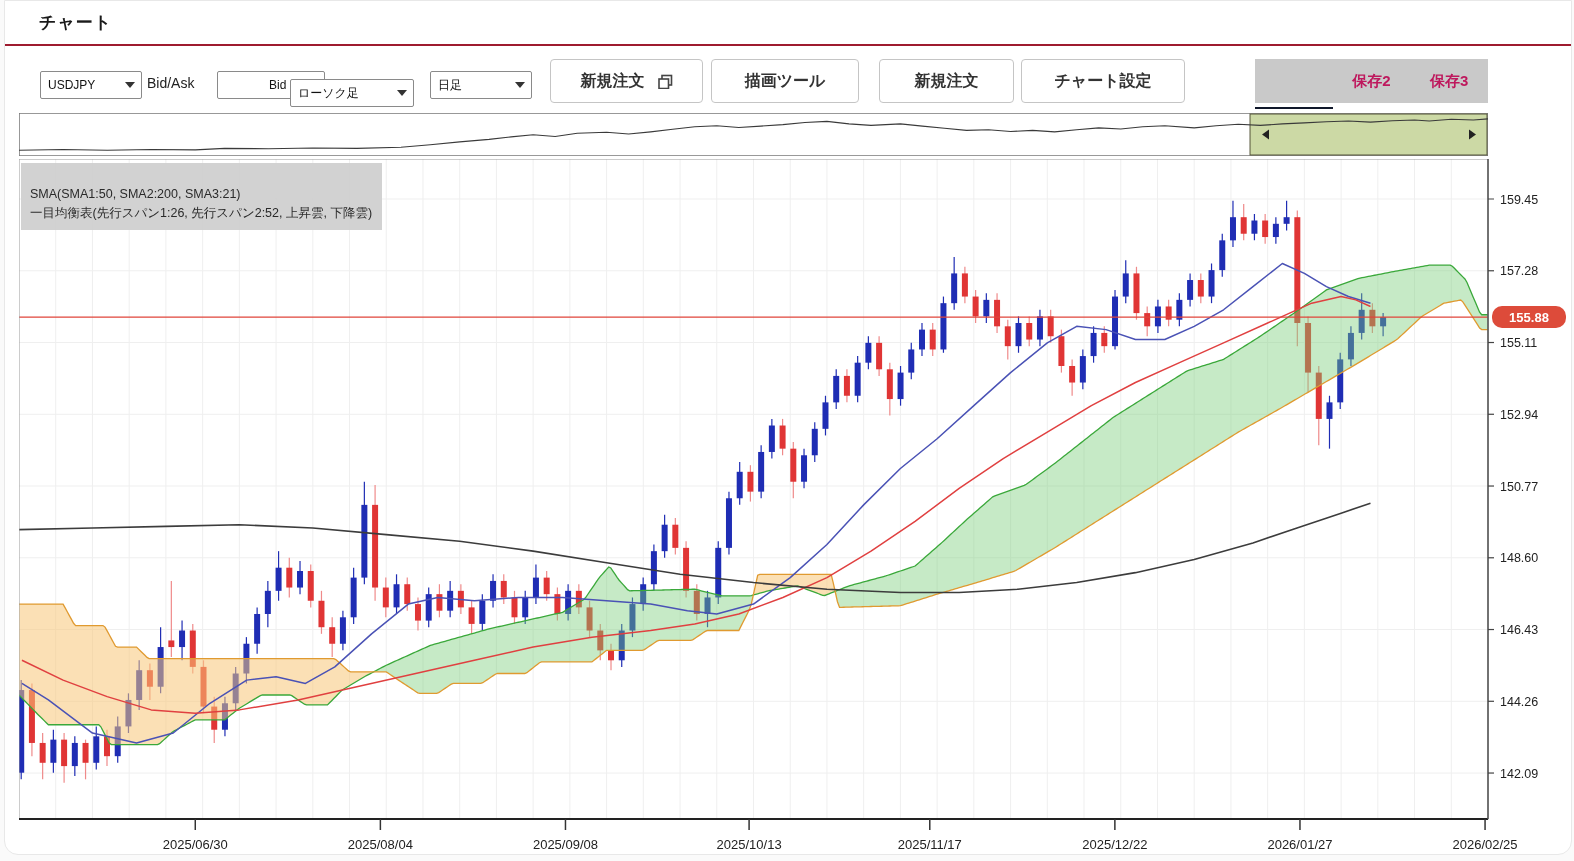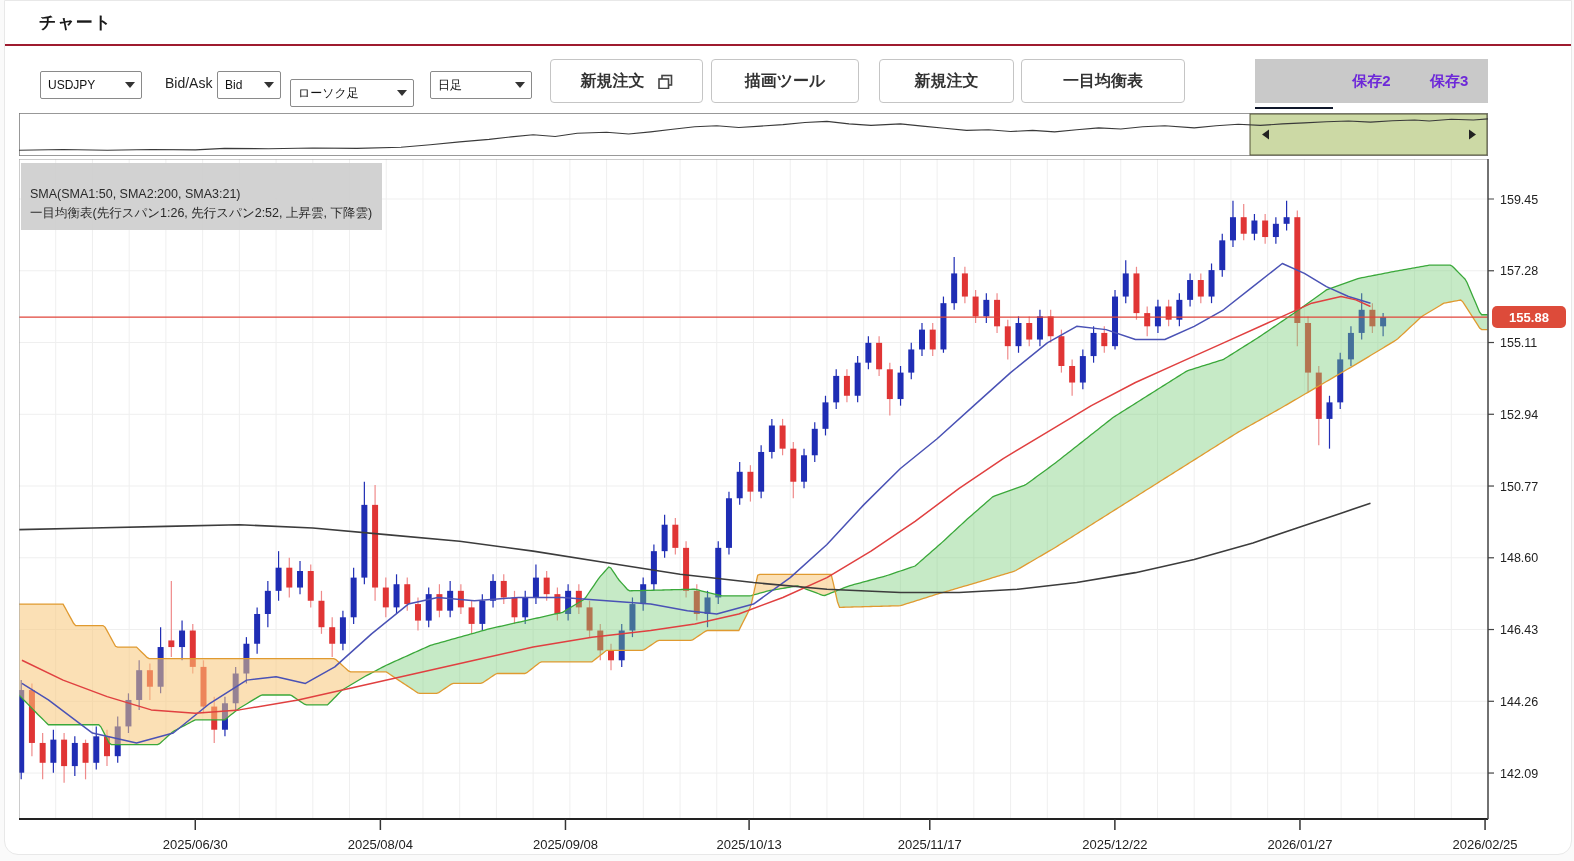--- a/index.html
+++ b/index.html
@@ -10,42 +10,42 @@
   .selwrap{position:absolute;top:70px;height:26px;background:#fff;border:1px solid #8a8a8a;border-radius:2px;
            display:flex;align-items:center;}
   .selwrap select{appearance:none;-webkit-appearance:none;border:none;outline:none;background:transparent;
            font-family:Liberation Sans, sans-serif;font-size:12px;color:#111;padding:0 20px 0 7px;width:100%;height:100%;}
   .selwrap .arr{position:absolute;right:6px;top:10px;width:0;height:0;border-left:5px solid transparent;
            border-right:5px solid transparent;border-top:6px solid #333;pointer-events:none;}
   .lbl{position:absolute;top:74px;font-size:14px;color:#222;}
   .tbtn{position:absolute;top:58px;height:44px;background:#fff;border:1px solid #c5c5c5;border-radius:4px;
         font-family:inherit;font-size:16px;font-weight:bold;color:#333;display:flex;align-items:center;justify-content:center;gap:13px;cursor:pointer;}
   .savegroup{position:absolute;top:58px;left:1250px;width:233px;height:44px;background:#c9c9c9;display:flex;}
-  .savebtn{flex:1;border:none;background:transparent;font-family:inherit;font-size:15px;font-weight:bold;color:#6d28d9;cursor:pointer;}
+  .savebtn{flex:1;border:none;background:transparent;font-family:inherit;font-size:15px;font-weight:bold;color:#be185d;cursor:pointer;}
   .savebtn.active{background:#0f172a;color:#fff;margin-top:48px;}
   .nav-strip{position:absolute;left:14px;top:112px;width:1469px;height:43px;}
   .main-chart{position:absolute;left:14px;top:158px;}
   .ind-box{position:absolute;left:16px;top:162px;background:rgba(206,206,206,0.92);color:#2a2a2a;
            font-size:12.5px;line-height:1.55;padding:22px 10px 6px 9px;}
   .price-badge{position:absolute;left:1487px;width:74px;height:22px;background:#dd4b3a;color:#fff;
-           font-size:13px;font-weight:bold;display:flex;align-items:center;justify-content:center;border-radius:5px;}
+           font-size:13px;font-weight:bold;display:flex;align-items:center;justify-content:center;border-radius:10px;}
 </style>
 </head>
 <body>
 
 <div class="card">
   <div class="page-title">チャート</div>
   <div class="title-rule"></div>
 
   <span class="selwrap" style="left:35px;width:100px;">
     <select><option>USDJPY</option></select>
     <span class="arr"></span>
   </span>
-  <span class="lbl" style="left:160px;">Bid/Ask</span>
-  <span class="selwrap" style="left:212px;width:62px;">
+  <span class="lbl" style="left:142px;">Bid/Ask</span>
+  <span class="selwrap" style="left:212px;width:62px;padding-left:44px;">
     <select><option>Bid</option></select>
     <span class="arr"></span>
   </span>
   <span class="selwrap" style="left:285px;width:122px;margin-top:8px;">
     <select><option>ローソク足</option></select>
     <span class="arr"></span>
   </span>
   <span class="selwrap" style="left:425px;width:100px;">
     <select><option>日足</option></select>
     <span class="arr"></span>
@@ -58,21 +58,21 @@
       <rect x="1" y="5" width="9.5" height="9.5" fill="#fff" stroke="#444" stroke-width="1.6"></rect>
     </svg>
   </button>
   <button class="tbtn" style="left:706px;width:148px;">
     <span>描画ツール</span>
   </button>
   <button class="tbtn" style="left:874px;width:135px;">
     <span>新規注文</span>
   </button>
   <button class="tbtn" style="left:1016px;width:164px;">
-    <span>一目均衡表</span>
+    <span>チャート設定</span>
   </button>
 
   <div class="savegroup">
     <button class="savebtn active">保存1</button>
     <button class="savebtn">保存2</button>
     <button class="savebtn">保存3</button>
   </div>
 
   <svg class="nav-strip" width="1469" height="43">
       <rect x="0" y="0" width="1469" height="43" fill="#fff" stroke="#777" stroke-width="1.5"></rect>

